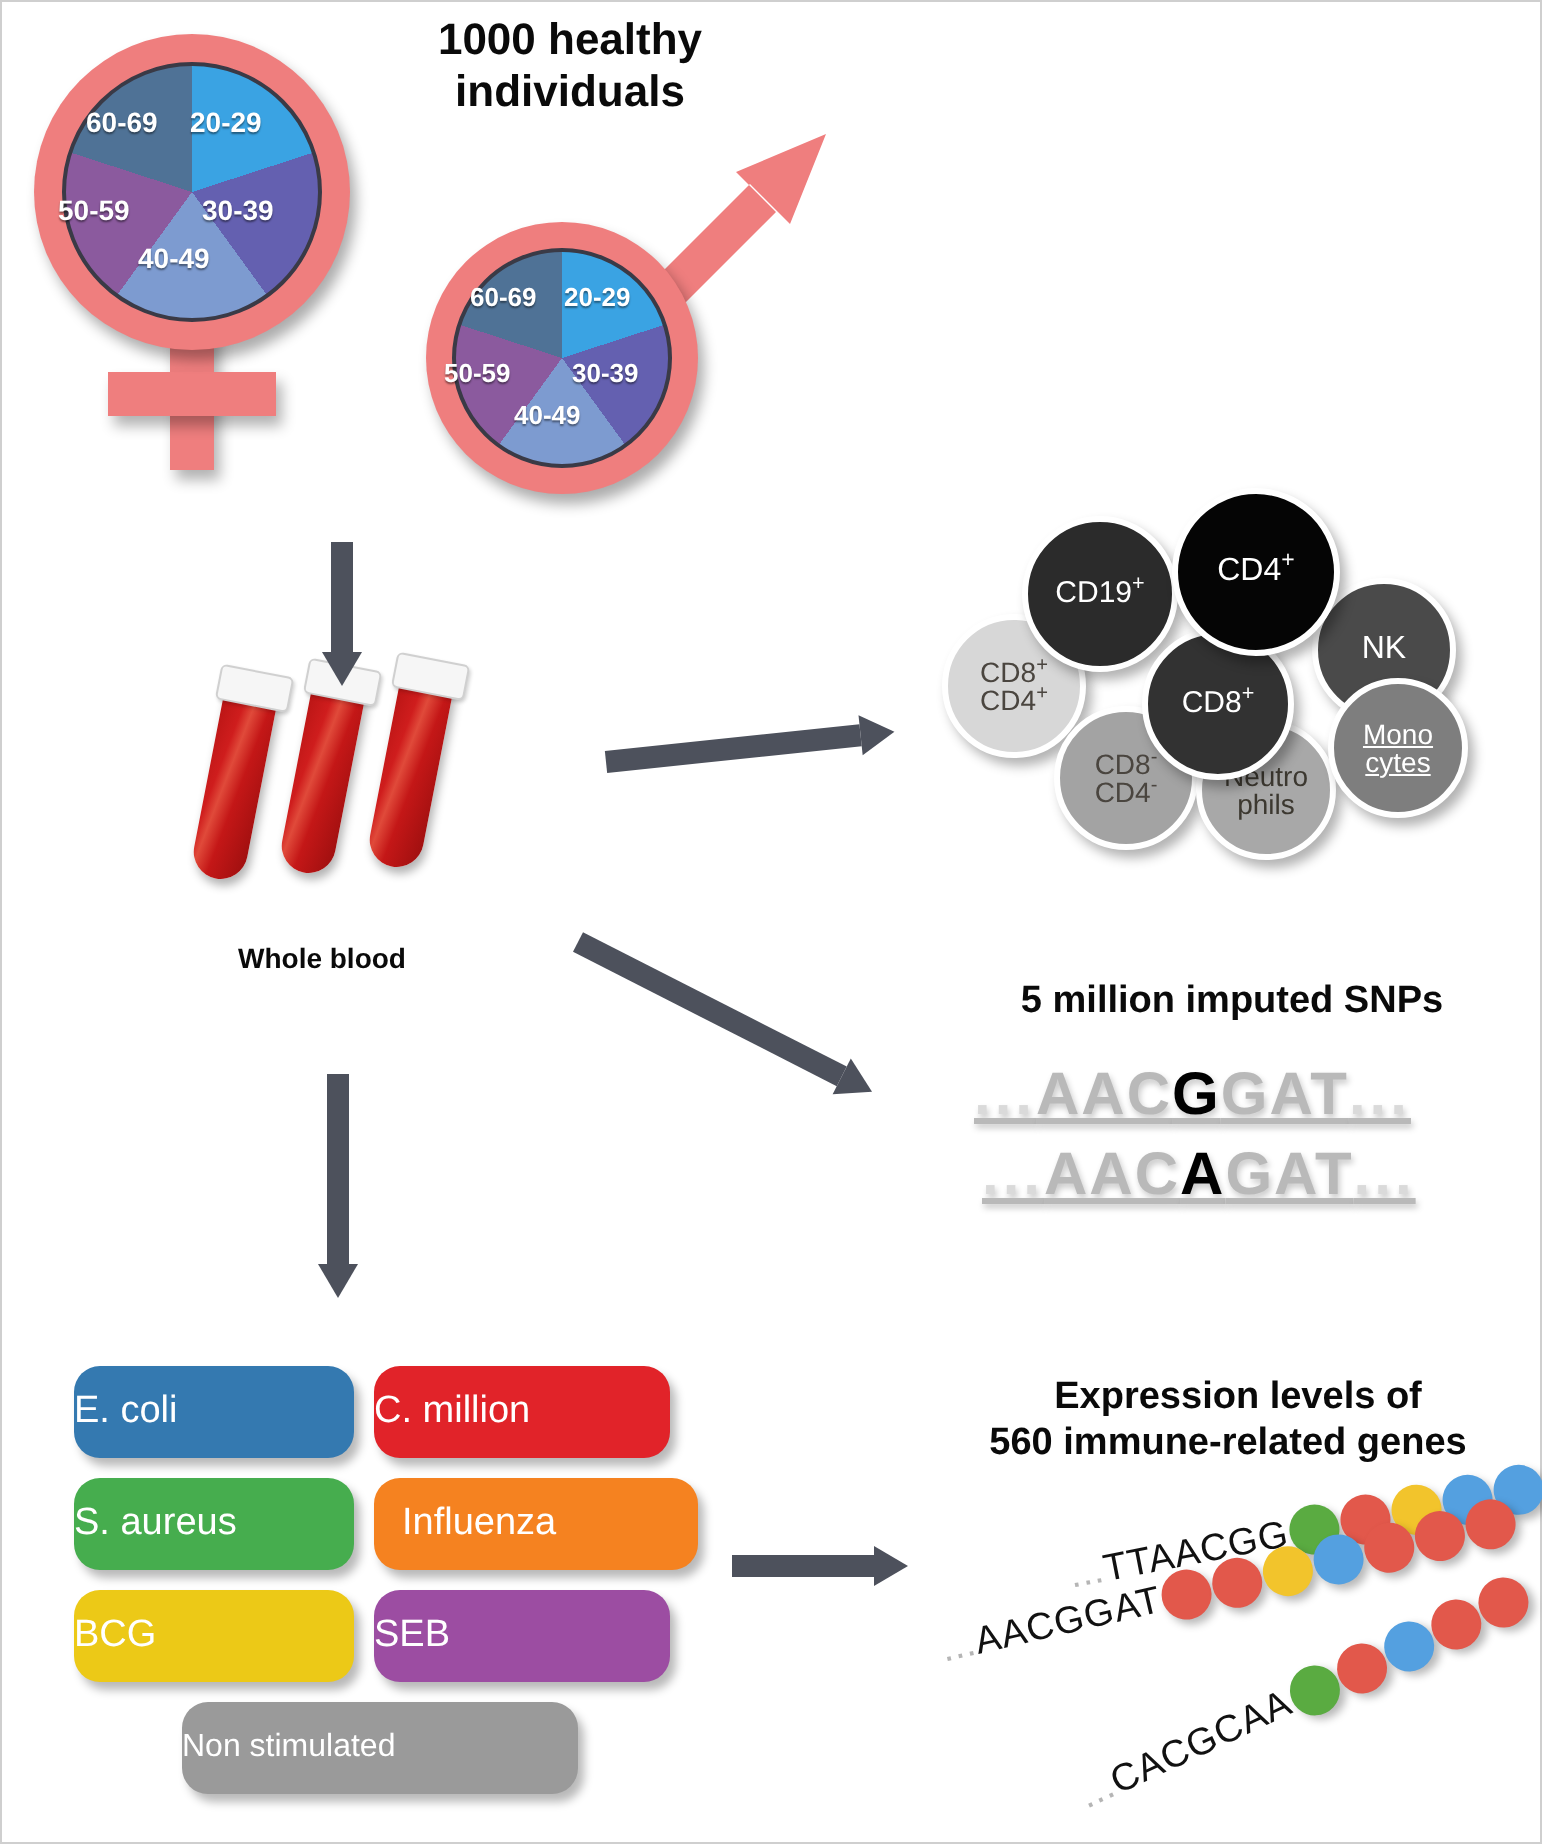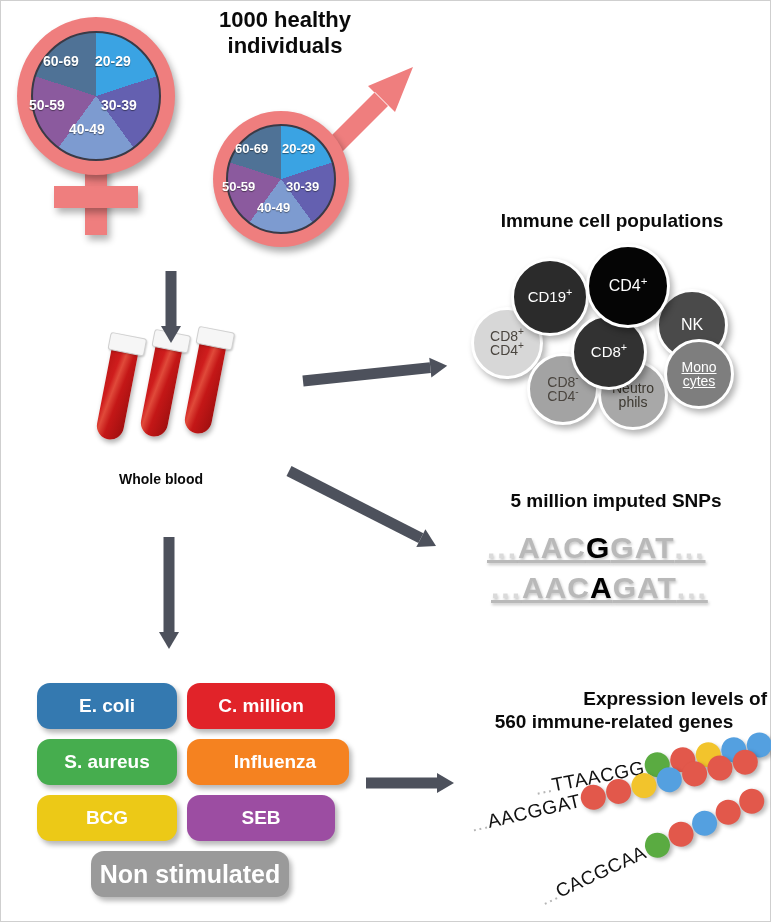--- a/index.html
+++ b/index.html
@@ -46,22 +46,22 @@
   .cell sup{font-size:.72em;vertical-align:super;line-height:0;}
 
   
   .snprow{position:absolute;white-space:nowrap;color:#b9b9b9;
           font-weight:bold;letter-spacing:1px;
           text-shadow:1px 2px 3px rgba(0,0,0,.22);text-decoration:underline;}
   .snprow .hl{color:#000;}
   .snprow .dots{color:#dadada;letter-spacing:2px;}
 
   
-  .stim{position:absolute;border-radius:13px;color:#fff;font-weight:bold;
-        display:flex;align-items:center;justify-content:center;
+  .stim{position:absolute;border-radius:13px;color:#fff;font-weight:normal;
+        display:flex;align-items:center;
         box-shadow:3px 4px 5px rgba(0,0,0,.28);}
 
   
   .strand{position:absolute;transform-origin:0 50%;
           display:flex;align-items:center;white-space:nowrap;}
   .sseq{color:#111;font-weight:normal;letter-spacing:.5px;}
   .sseq .lead{color:#b5b5b5;}
   .bead{border-radius:50%;margin-left:1px;
         box-shadow:2px 3px 4px rgba(0,0,0,.28);flex:none;}
 </style>
@@ -109,21 +109,20 @@
       <div class="tcap" style="left:-4px;top:-8px;width:35px;height:16px;"></div>
     </div>
     <div class="tube" style="left:92px;top:4px;width:27px;height:98px;transform:rotate(11deg);">
       <div class="tbody"></div>
       <div class="tcap" style="left:-4px;top:-8px;width:35px;height:16px;"></div>
     </div>
   </div>
 
   <div class="abs heading" style="left:60px;top:470px;width:200px;font-size:14px;">Whole blood</div>
 
-  <div class="abs heading" style="left:458px;top:209px;width:306px;font-size:19px;">Immune cell populations</div>
 
   <div class="abs" id="cell-cluster" style="left:0;top:0;width:771px;height:922px;
        pointer-events:none;">
       <div class="cell" style="left: 510px; top: 257px; width: 78px; height: 78px; background: rgb(43, 43, 43); color: rgb(255, 255, 255); font-size: 15px; z-index: 5;">
         <span>CD19<sup>+</sup></span>
       </div>
       <div class="cell" style="left: 585px; top: 243px; width: 84px; height: 84px; background: rgb(5, 5, 5); color: rgb(255, 255, 255); font-size: 16px; z-index: 7;">
         <span>CD4<sup>+</sup></span>
       </div>
       <div class="cell" style="left: 655px; top: 288px; width: 72px; height: 72px; background: rgb(74, 74, 74); color: rgb(255, 255, 255); font-size: 16px; z-index: 4;">
@@ -166,26 +165,26 @@
       </div>
       <div class="stim" style="left: 186px; top: 738px; width: 148px; height: 46px; background: rgb(245, 130, 32); font-size: 19px; pointer-events: auto; padding-left: 14px;">
         <span>Influenza</span>
       </div>
       <div class="stim" style="left: 36px; top: 794px; width: 140px; height: 46px; background: rgb(236, 201, 23); font-size: 19px; pointer-events: auto;">
         <span>BCG</span>
       </div>
       <div class="stim" style="left: 186px; top: 794px; width: 148px; height: 46px; background: rgb(156, 77, 162); font-size: 19px; pointer-events: auto;">
         <span>SEB</span>
       </div>
-      <div class="stim" style="left: 90px; top: 850px; width: 198px; height: 46px; background: rgb(154, 154, 154); font-size: 25px; pointer-events: auto;">
+      <div class="stim" style="left: 90px; top: 850px; width: 198px; height: 46px; background: rgb(154, 154, 154); font-size: 16px; pointer-events: auto;">
         <span>Non stimulated</span>
       </div>
     </div>
 
-  <div class="abs heading" style="left:470px;top:687px;width:296px;font-size:19px;text-align:right;">Expression levels of</div>
+  <div class="abs heading" style="left:470px;top:687px;width:296px;font-size:19px;">Expression levels of</div>
   <div class="abs heading" style="left:458px;top:710px;width:310px;font-size:19px;">560 immune-related genes</div>
 
   <div class="abs" id="strand-group" style="left:0;top:0;width:771px;height:922px;
        pointer-events:none;">
       <div class="strand" style="left: 534px; top: 775px; transform: rotate(-11deg);">
         <span class="sseq" style="font-size: 19px;"><span class="lead">...</span>TTAACGG</span>
         <span class="bead" style="width: 25px; height: 25px; background: rgb(90, 171, 65);"></span>
         <span class="bead" style="width: 25px; height: 25px; background: rgb(226, 88, 75);"></span>
         <span class="bead" style="width: 25px; height: 25px; background: rgb(242, 196, 44);"></span>
         <span class="bead" style="width: 25px; height: 25px; background: rgb(84, 160, 224);"></span>

